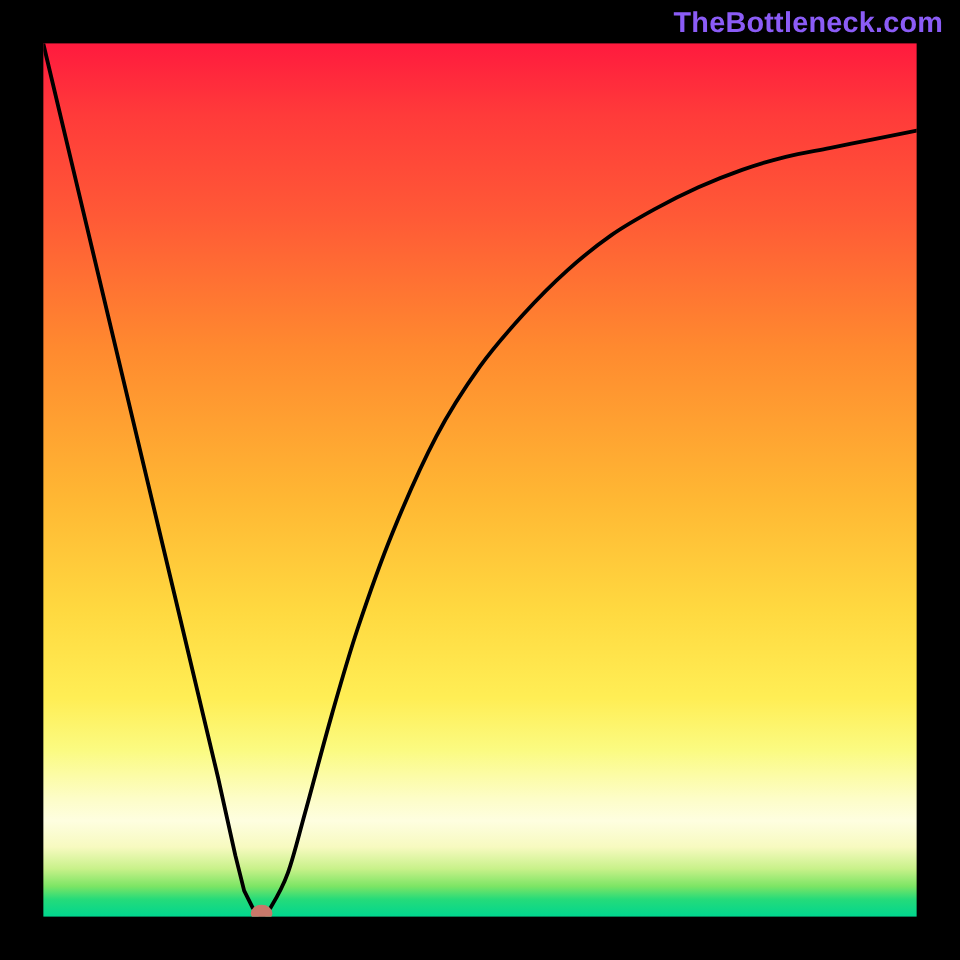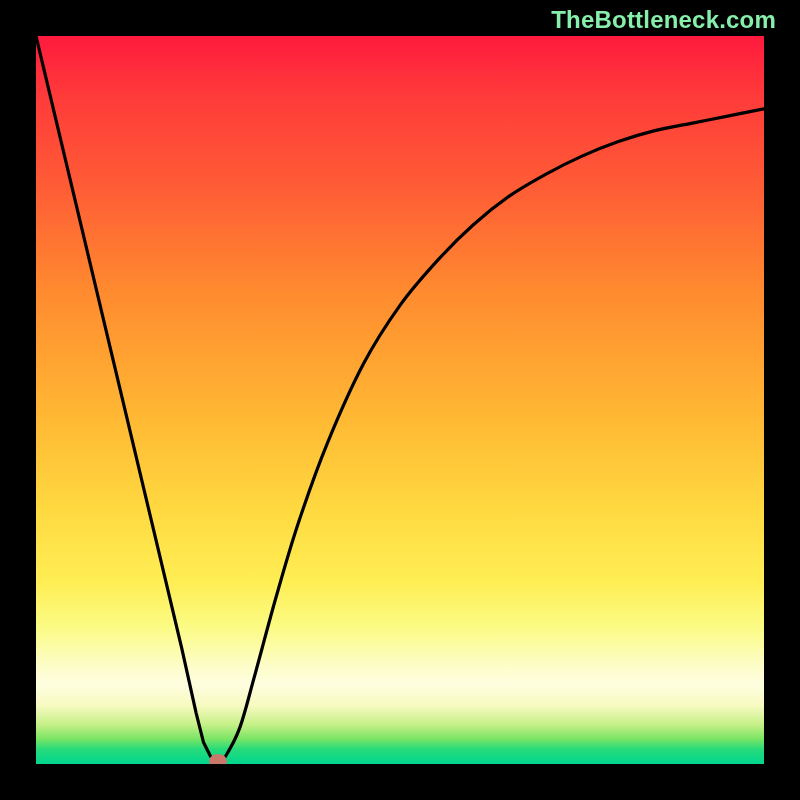--- a/index.html
+++ b/index.html
@@ -13,24 +13,24 @@
   }
   .frame {
     position: relative;
     width: 800px;
     height: 800px;
     background: #000;
   }
   .watermark {
     position: absolute;
     top: 6px;
-    right: 24px;
+    right: 14px;
     font-size: 24px;
     font-weight: 600;
-    color: #86efac;
+    color: #8b5cf6;
     letter-spacing: 0.2px;
     z-index: 10;
   }
   .plot-area {
     position: absolute;
     left: 36px;
     top: 36px;
     width: 728px;
     height: 728px;
     overflow: hidden;

